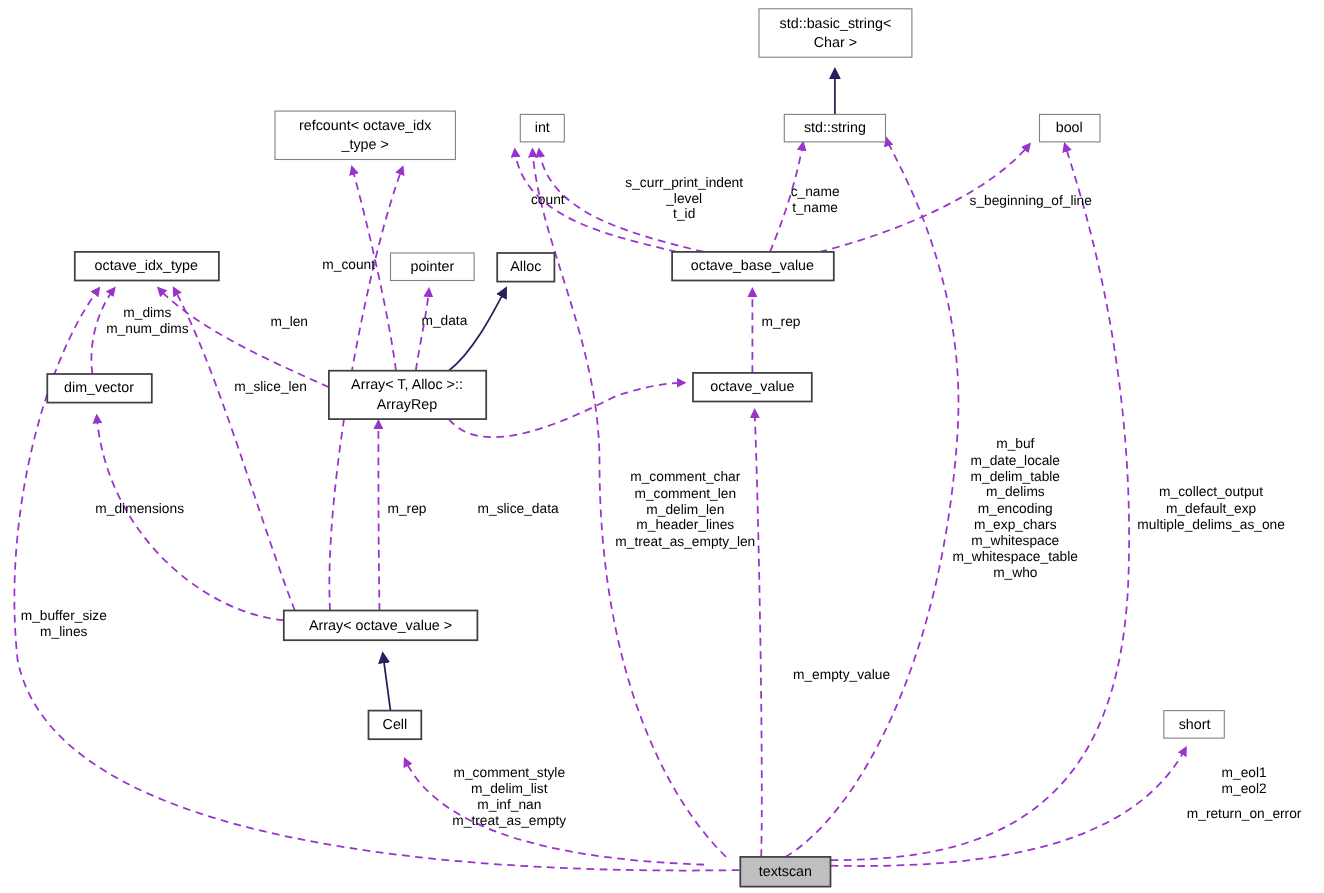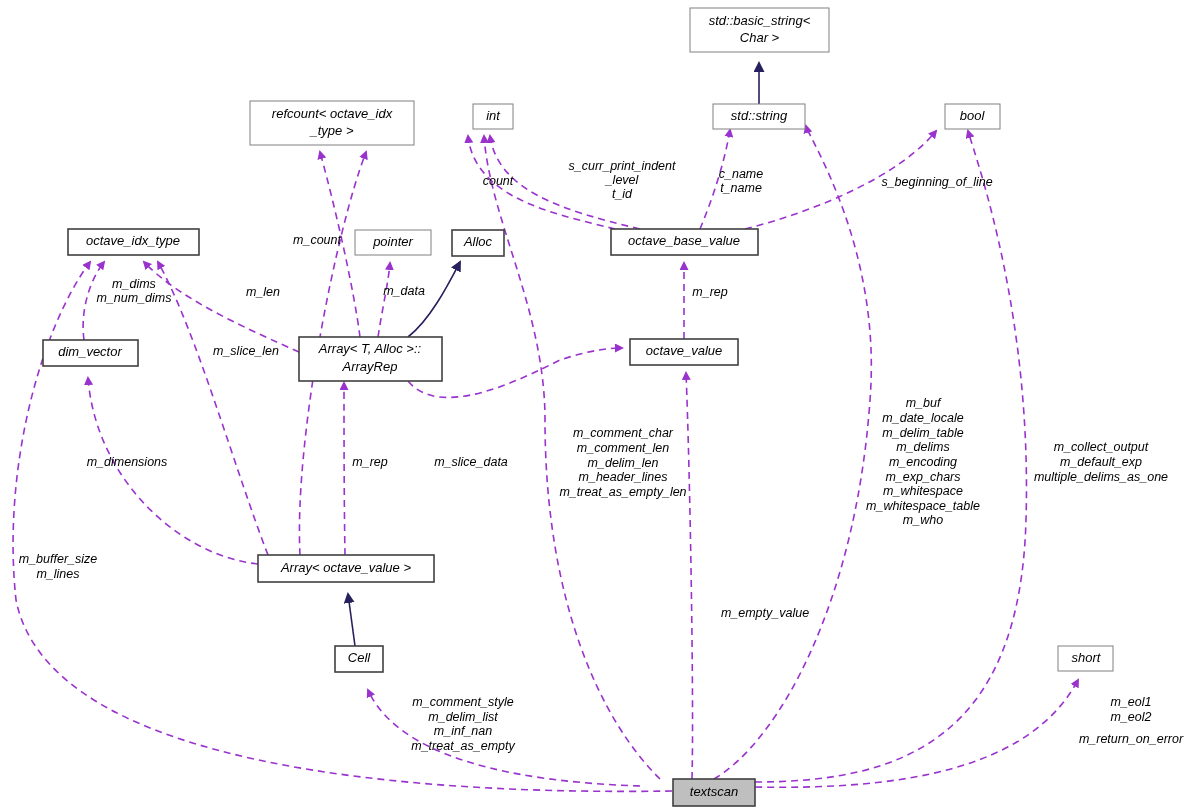--- a/index.html
+++ b/index.html
@@ -10,21 +10,20 @@
   body {
     width: 1204px;
     height: 812px;
     font-family: "Liberation Sans", sans-serif;
     overflow: hidden;
   }
   #diagram-root {
     position: relative;
     width: 1204px;
     height: 812px;
-    font-style: italic;
   }
   svg.graph {
     position: absolute;
     top: 0;
     left: 0;
     width: 1204px;
     height: 812px;
     display: block;
   }
   .node-box {

